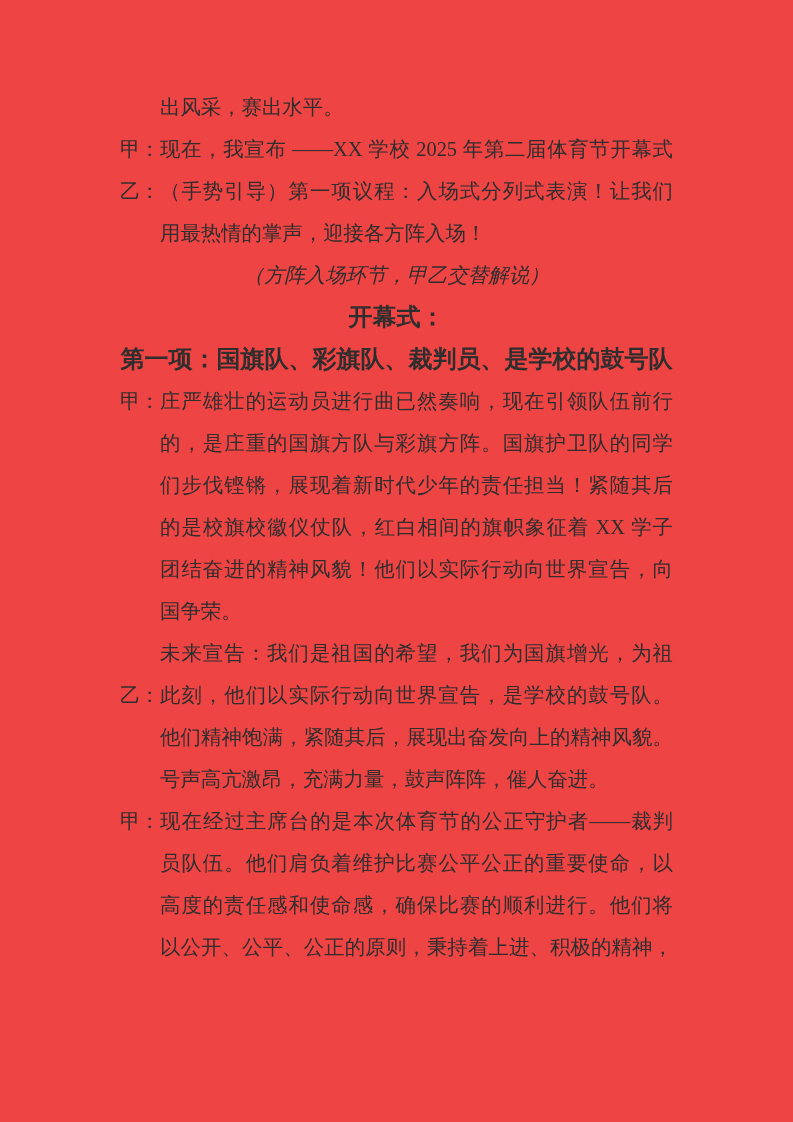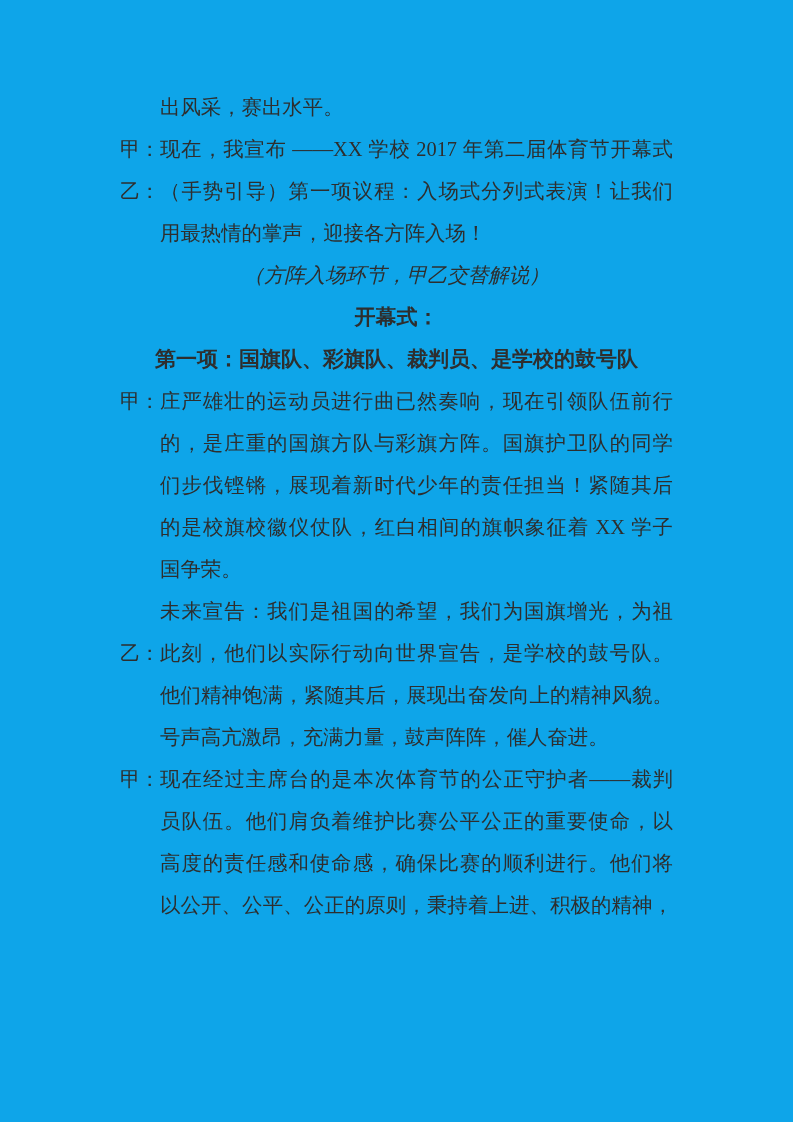--- a/index.html
+++ b/index.html
@@ -48,34 +48,34 @@
     text-align-last: justify;
     word-break: break-all;
   }
   .block.centered {
     text-align: center;
     font-style: italic;
   }
   .block.heading {
     text-align: center;
     font-weight: bold;
-    font-size: 21px;
+    font-size: 24px;
   }
 </style>
 </head>
 <body>
 
-<div class="page" style="background: #0ea5e9;">
+<div class="page" style="background: #ef4444;">
   <div class="doc" style="color: rgb(46, 46, 46);">
       <div class="block dialog_continuation">
         <div class="line">出风采，赛出水平。</div>
       </div>
       <div class="block dialog">
         <span class="speaker">甲：</span>
-        <div class="line justified">现在，我宣布 ——XX 学校 2017 年第二届体育节开幕式</div>
+        <div class="line justified">现在，我宣布 ——XX 学校 2025 年第二届体育节开幕式</div>
       </div>
       <div class="block dialog">
         <span class="speaker">乙：</span>
         <div class="line justified">（手势引导）第一项议程：入场式分列式表演！让我们</div>
         <div class="line">用最热情的掌声，迎接各方阵入场！</div>
       </div>
       <div class="block centered">
         <div class="line">（方阵入场环节，甲乙交替解说）</div>
       </div>
       <div class="block heading">
@@ -83,20 +83,21 @@
       </div>
       <div class="block heading">
         <div class="line">第一项：国旗队、彩旗队、裁判员、是学校的鼓号队</div>
       </div>
       <div class="block dialog">
         <span class="speaker">甲：</span>
         <div class="line justified">庄严雄壮的运动员进行曲已然奏响，现在引领队伍前行</div>
         <div class="line justified">的，是庄重的国旗方队与彩旗方阵。国旗护卫队的同学</div>
         <div class="line justified">们步伐铿锵，展现着新时代少年的责任担当！紧随其后</div>
         <div class="line justified">的是校旗校徽仪仗队，红白相间的旗帜象征着 XX 学子</div>
+        <div class="line justified">团结奋进的精神风貌！他们以实际行动向世界宣告，向</div>
         <div class="line">国争荣。</div>
         <div class="line justified">未来宣告：我们是祖国的希望，我们为国旗增光，为祖</div>
       </div>
       <div class="block dialog">
         <span class="speaker">乙：</span>
         <div class="line justified">此刻，他们以实际行动向世界宣告，是学校的鼓号队。</div>
         <div class="line justified">他们精神饱满，紧随其后，展现出奋发向上的精神风貌。</div>
         <div class="line">号声高亢激昂，充满力量，鼓声阵阵，催人奋进。</div>
       </div>
       <div class="block dialog">

